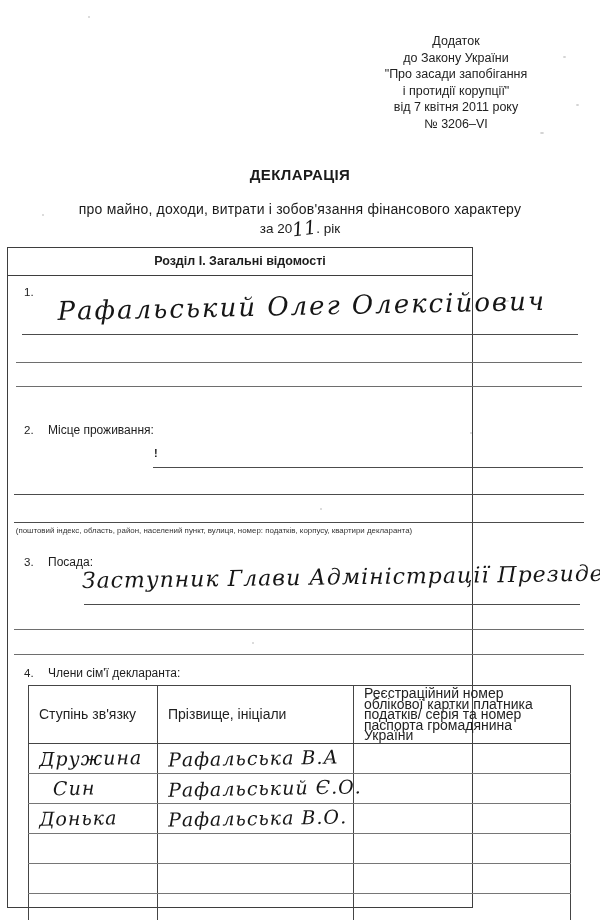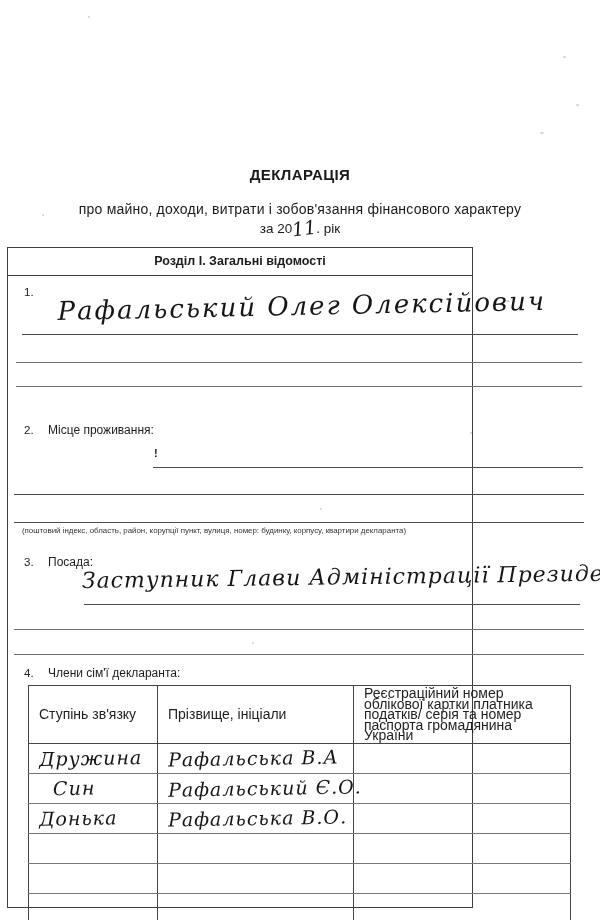--- a/index.html
+++ b/index.html
@@ -78,20 +78,28 @@
   <div class="speck" style="left:563px;top:56px;width:3px;height:2px;"></div>
   <div class="speck" style="left:576px;top:104px;width:3px;height:2px;"></div>
   <div class="speck" style="left:540px;top:132px;width:4px;height:2px;"></div>
   <div class="speck" style="left:42px;top:214px;width:2px;height:2px;"></div>
   <div class="speck" style="left:506px;top:300px;width:3px;height:2px;"></div>
   <div class="speck" style="left:470px;top:432px;width:2px;height:2px;"></div>
   <div class="speck" style="left:320px;top:508px;width:2px;height:2px;"></div>
   <div class="speck" style="left:252px;top:642px;width:2px;height:2px;"></div>
   <div class="speck" style="left:330px;top:760px;width:2px;height:2px;"></div>
 
+  <div class="annex">
+    <div>Додаток</div>
+    <div>до Закону України</div>
+    <div>"Про засади запобігання</div>
+    <div>і протидії корупції"</div>
+    <div>від 7 квітня 2011 року</div>
+    <div>№ 3206–VI</div>
+  </div>
 
   <div class="title-block">
     <div class="title-main">ДЕКЛАРАЦІЯ</div>
     <div class="title-sub">про майно, доходи, витрати і зобов'язання фінансового характеру</div>
     <div class="title-year"><span>за 20</span><span class="hand year-hand">11</span><span>. рік</span></div>
   </div>
 
   <div class="main-box">
     <div class="section-header">Розділ І. Загальні відомості</div>
 
@@ -100,21 +108,21 @@
     <div class="abs rline" style="left:14px;top:86px;width:556px;"></div>
     <div class="abs rline faint" style="left:8px;top:114px;width:566px;"></div>
     <div class="abs rline faint" style="left:8px;top:138px;width:566px;"></div>
 
     <div class="abs num" style="left:16px;top:176px;">2.</div>
     <div class="abs lbl" style="left:40px;top:175px;">Місце проживання:</div>
     <div class="abs excl" style="left:146px;top:199px;">!</div>
     <div class="abs rline" style="left:145px;top:219px;width:430px;"></div>
     <div class="abs rline" style="left:6px;top:246px;width:570px;"></div>
     <div class="abs rline" style="left:6px;top:274px;width:570px;"></div>
-    <div class="abs caption2" style="left:0;top:278px;right:52px;">(поштовий індекс, область, район, корупції пункт, вулиця, номер: будинку, корпусу, квартири декларанта)</div>
+    <div class="abs caption2" style="left:0;top:278px;right:52px;">(поштовий індекс, область, район, населений пункт, вулиця, номер: податків, корпусу, квартири декларанта)</div>
 
     <div class="abs num" style="left:16px;top:308px;">3.</div>
     <div class="abs lbl" style="left:40px;top:307px;">Посада:</div>
     <div class="abs hand hw-post" style="left:74px;top:320px;">Заступник Глави Адміністрації Президента України</div>
     <div class="abs rline" style="left:76px;top:356px;width:496px;"></div>
     <div class="abs rline faint" style="left:6px;top:381px;width:570px;"></div>
     <div class="abs rline faint" style="left:6px;top:406px;width:570px;"></div>
 
     <div class="abs num" style="left:16px;top:419px;">4.</div>
     <div class="abs lbl" style="left:40px;top:418px;">Члени сім'ї декларанта:</div>

